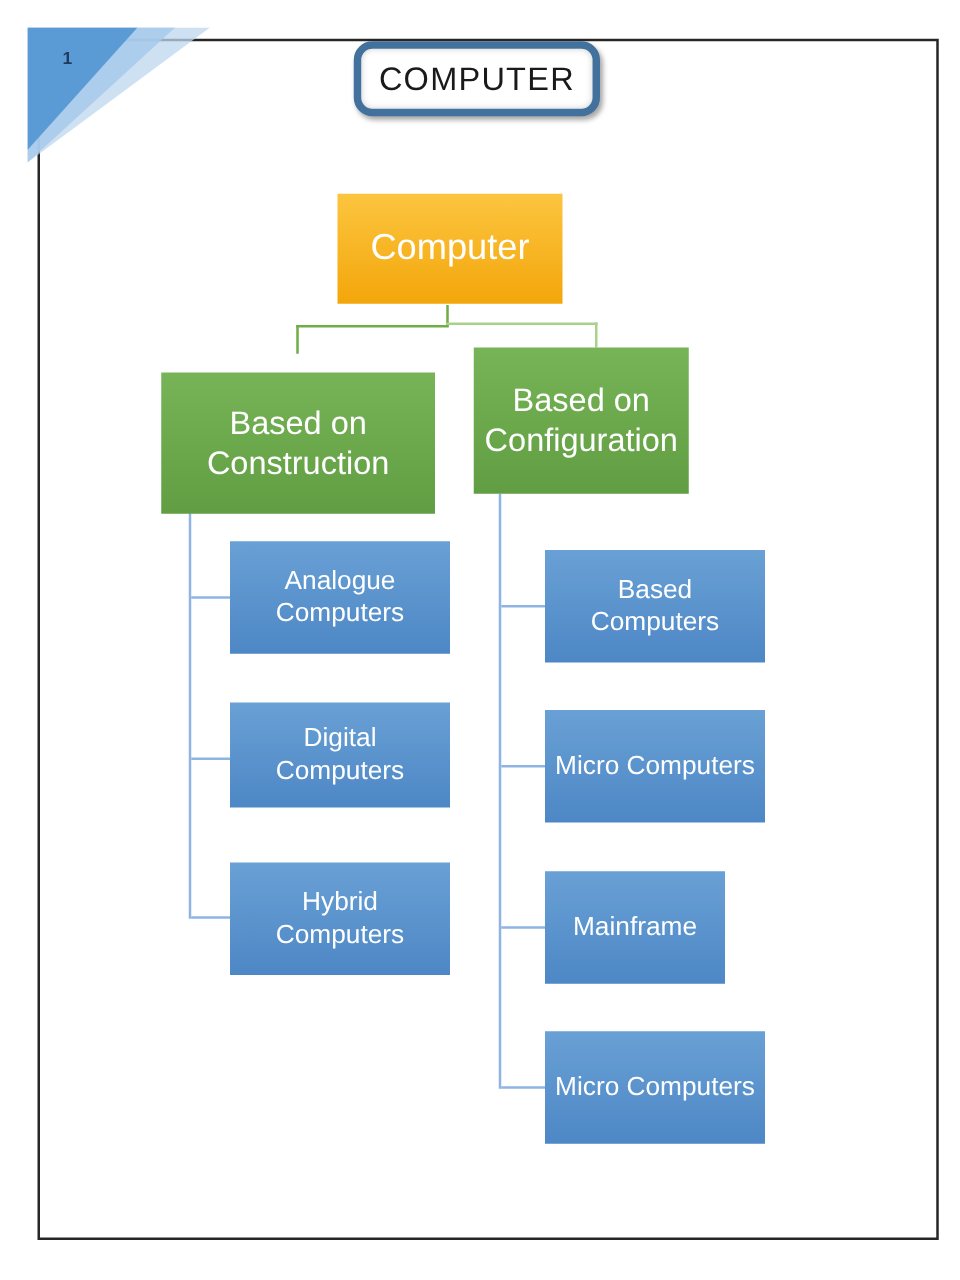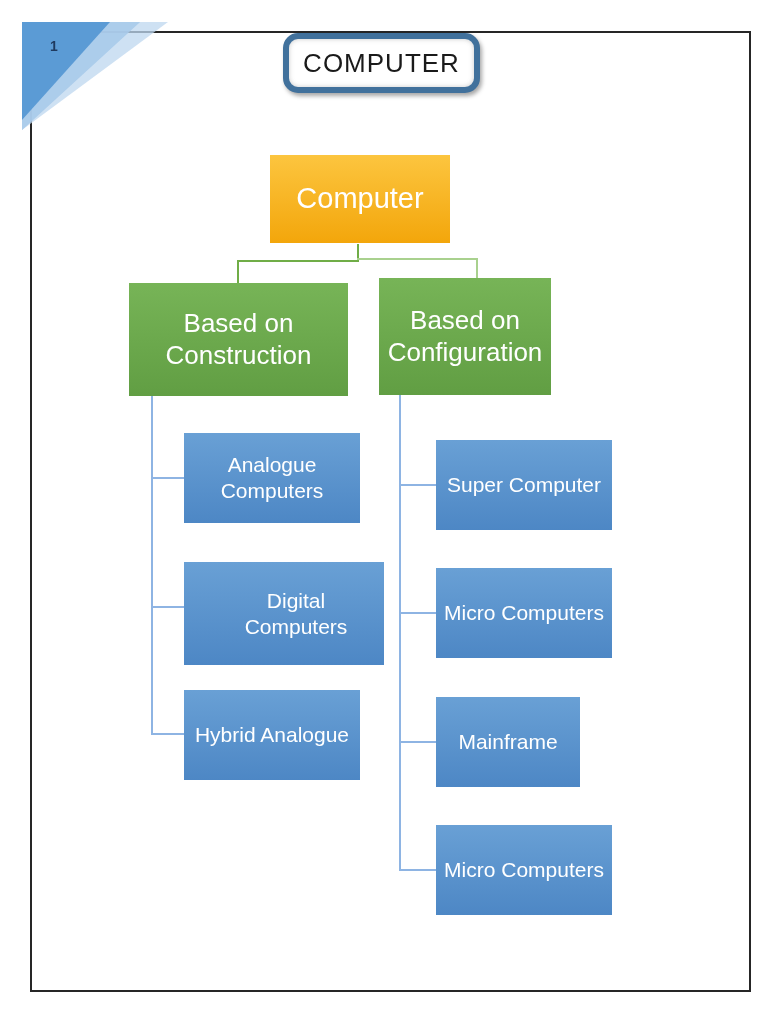--- a/index.html
+++ b/index.html
@@ -106,39 +106,39 @@
     <div class="conn conn-blue" style="left:399px;top:395px;width:2px;height:476px;"></div>
     <div class="conn conn-blue" style="left:401px;top:484px;width:35px;height:2px;"></div>
     <div class="conn conn-blue" style="left:401px;top:612px;width:35px;height:2px;"></div>
     <div class="conn conn-blue" style="left:401px;top:741px;width:35px;height:2px;"></div>
     <div class="conn conn-blue" style="left:401px;top:869px;width:35px;height:2px;"></div>
 
     <div class="node node-root" style="left:270px;top:155px;width:180px;height:88px;">
       <span>Computer</span>
     </div>
 
-    <div class="node node-green" style="left:129px;top:283px;width:219px;height:113px;">
+    <div class="node node-green" style="left:129px;top:298px;width:219px;height:113px;">
       <span>Based on Construction</span>
     </div>
     <div class="node node-green" style="left:379px;top:278px;width:172px;height:117px;">
       <span>Based on Configuration</span>
     </div>
 
     <div class="node node-blue" style="left:184px;top:433px;width:176px;height:90px;">
       <span>Analogue Computers</span>
     </div>
-    <div class="node node-blue" style="left:184px;top:562px;width:176px;height:103px;padding-left:24px;">
+    <div class="node node-blue" style="left:184px;top:562px;width:176px;height:84px;">
       <span>Digital Computers</span>
     </div>
     <div class="node node-blue" style="left:184px;top:690px;width:176px;height:90px;">
-      <span>Hybrid Analogue</span>
+      <span>Hybrid Computers</span>
     </div>
 
     <div class="node node-blue" style="left:436px;top:440px;width:176px;height:90px;">
-      <span>Super Computer</span>
+      <span>Based Computers</span>
     </div>
     <div class="node node-blue" style="left:436px;top:568px;width:176px;height:90px;">
       <span>Micro Computers</span>
     </div>
     <div class="node node-blue" style="left:436px;top:697px;width:144px;height:90px;">
       <span>Mainframe</span>
     </div>
     <div class="node node-blue" style="left:436px;top:825px;width:176px;height:90px;">
       <span>Micro Computers</span>
     </div>

